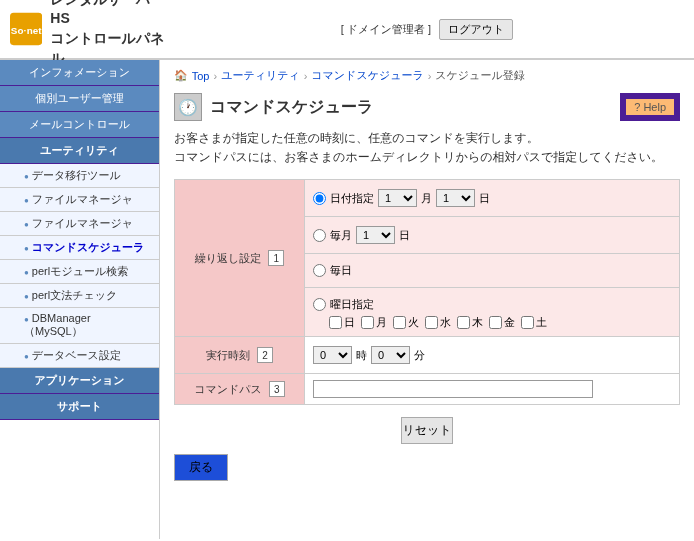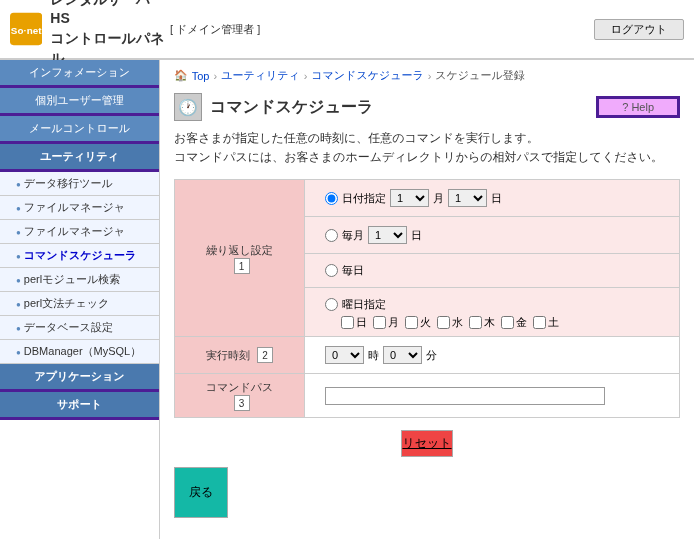--- a/index.html
+++ b/index.html
@@ -34,33 +34,33 @@
     .header-title {
       font-size: 14px;
       font-weight: bold;
       color: #333;
       line-height: 1.4;
     }
     .header-right {
       flex: 1;
       display: flex;
       align-items: center;
-      justify-content: space-between;
+      justify-content: center;
       gap: 8px;
       font-size: 11px;
       color: #555;
     }
     .domain-admin {
       color: #333;
       font-size: 11px;
     }
     .logout-btn {
       background: #e8e8e8;
       border: 1px solid #aaa;
-      padding: 2px 16px;
+      padding: 2px 8px;
       font-size: 11px;
       cursor: pointer;
       border-radius: 2px;
     }
 
     
     .main-layout {
       display: flex;
       height: calc(541px - 62px);
     }
@@ -72,31 +72,31 @@
       border-right: 1px solid #ccc;
       flex-shrink: 0;
     }
     .sidebar-item {
       display: block;
       padding: 5px 10px;
       font-size: 11px;
       color: #fff;
       background: #5b8abf;
       text-align: center;
-      border-bottom: 3px solid #4c1d95;
+      border-bottom: 1px solid #4c1d95;
       cursor: pointer;
       text-decoration: none;
     }
     .sidebar-item.section-header {
       background: #4a79ae;
       font-weight: bold;
     }
     .sidebar-sub-item {
       display: block;
-      padding: 4px 10px 4px 16px;
+      padding: 4px 10px 4px 24px;
       font-size: 11px;
       color: #333;
       background: #f0f5ff;
       border-bottom: 1px solid #ccc;
       cursor: pointer;
       text-decoration: none;
     }
     .sidebar-sub-item.active {
       color: #0000cc;
       font-weight: bold;
@@ -152,45 +152,45 @@
       align-items: center;
       justify-content: center;
       font-size: 16px;
     }
     .page-title {
       font-size: 16px;
       font-weight: bold;
       color: #333;
     }
     .help-btn {
-      border: 3px solid #4c1d95;
-      padding: 2px 23px;
-      font-size: 11px;
-      cursor: pointer;
-      background: #f0abfc;
+      border: 6px solid #4c1d95;
+      padding: 2px 8px;
+      font-size: 11px;
+      cursor: pointer;
+      background: #fdba74;
       color: #555;
     }
 
     
     .description {
       font-size: 12px;
       color: #333;
       margin-bottom: 12px;
       line-height: 1.6;
     }
 
     
     .form-table {
       width: 100%;
       border-collapse: collapse;
       margin-bottom: 12px;
     }
     .form-table td {
       border: 1px solid #ccc;
-      padding: 6px 20px;
+      padding: 6px 8px;
       vertical-align: middle;
     }
     .form-label-cell {
       background: #f5c8c8;
       width: 130px;
       text-align: center;
       font-size: 11px;
       font-weight: normal;
       color: #333;
       vertical-align: middle;
@@ -252,37 +252,36 @@
     .button-row {
       display: flex;
       justify-content: center;
       gap: 8px;
       margin-bottom: 10px;
     }
     .btn-reset {
       padding: 4px 0;
       font-size: 12px;
       border: 1px solid #aaa;
-      background: #ef4444;
-      cursor: pointer;
-      text-decoration: underline;
+      background: #e5e5e5;
+      cursor: pointer;
     }
     .btn-save {
       padding: 4px 16px;
       font-size: 12px;
       border: 2px solid #cc0000;
       background: #e8e8e8;
       cursor: pointer;
       font-weight: bold;
     }
     .btn-back {
-      padding: 16px 14px;
+      padding: 4px 14px;
       font-size: 12px;
       border: 1px solid #aaa;
-      background: #14b8a6;
+      background: #1d4ed8;
       cursor: pointer;
       margin-left: 0;
     }
   </style>
 </head>
 <body>
 
 <div class="header">
   <div class="logo-area">
     <svg class="logo-icon" viewBox="0 0 36 36">
@@ -306,22 +305,22 @@
     <a class="sidebar-item">インフォメーション</a>
     <a class="sidebar-item">個別ユーザー管理</a>
     <a class="sidebar-item">メールコントロール</a>
     <a class="sidebar-item section-header">ユーティリティ</a>
     <a class="sidebar-sub-item">データ移行ツール</a>
     <a class="sidebar-sub-item">ファイルマネージャ</a>
     <a class="sidebar-sub-item">ファイルマネージャ</a>
     <a class="sidebar-sub-item active">コマンドスケジューラ</a>
     <a class="sidebar-sub-item">perlモジュール検索</a>
     <a class="sidebar-sub-item">perl文法チェック</a>
+    <a class="sidebar-sub-item">DBManager（MySQL）</a>
     <a class="sidebar-sub-item">データベース設定</a>
-    <a class="sidebar-sub-item">DBManager（MySQL）</a>
     <a class="sidebar-item section-header">アプリケーション</a>
     <a class="sidebar-item section-header">サポート</a>
   </nav>
 
   <div class="content">
 
     <div class="breadcrumb">
       <span>🏠</span>
       <a>Top</a>
       <span class="breadcrumb-sep">›</span>

